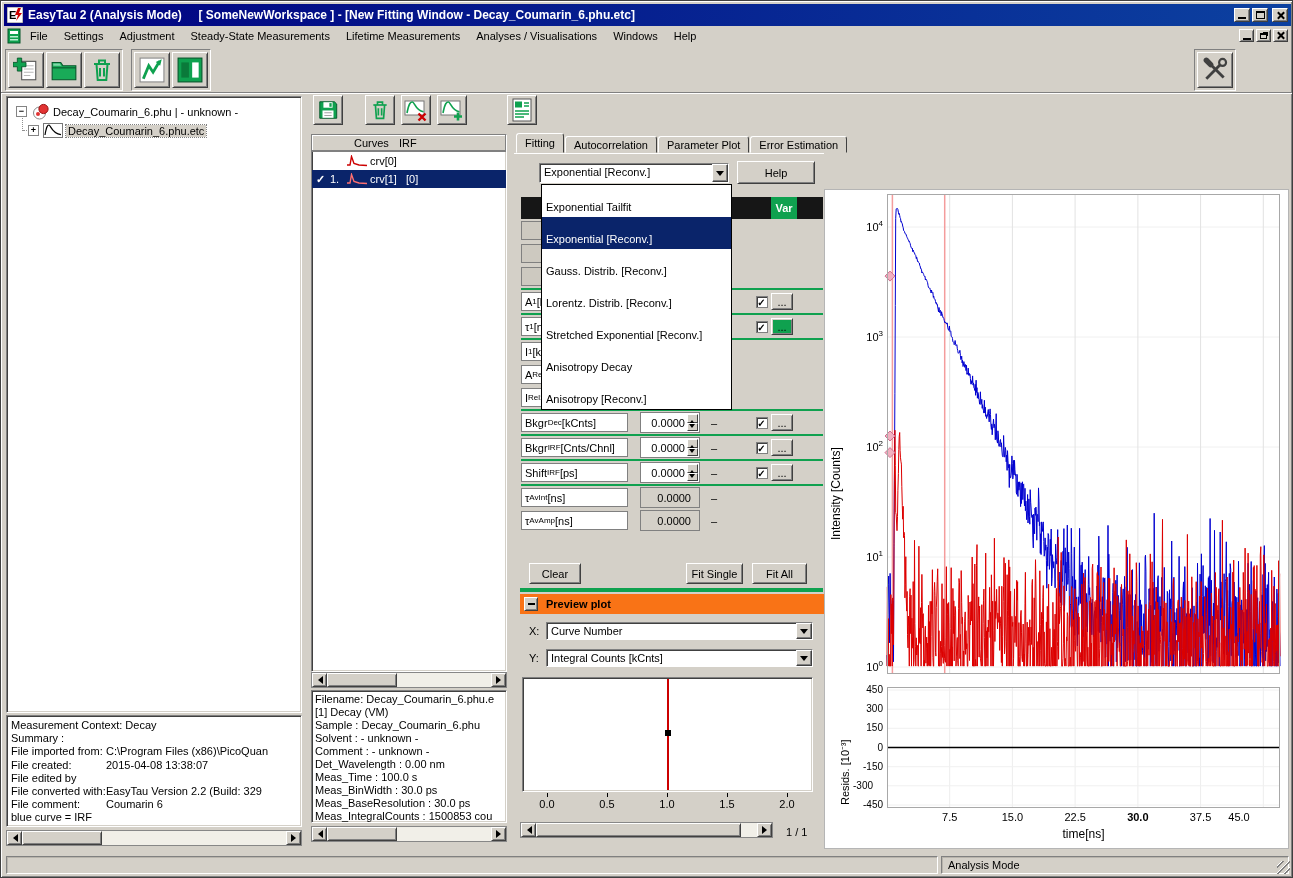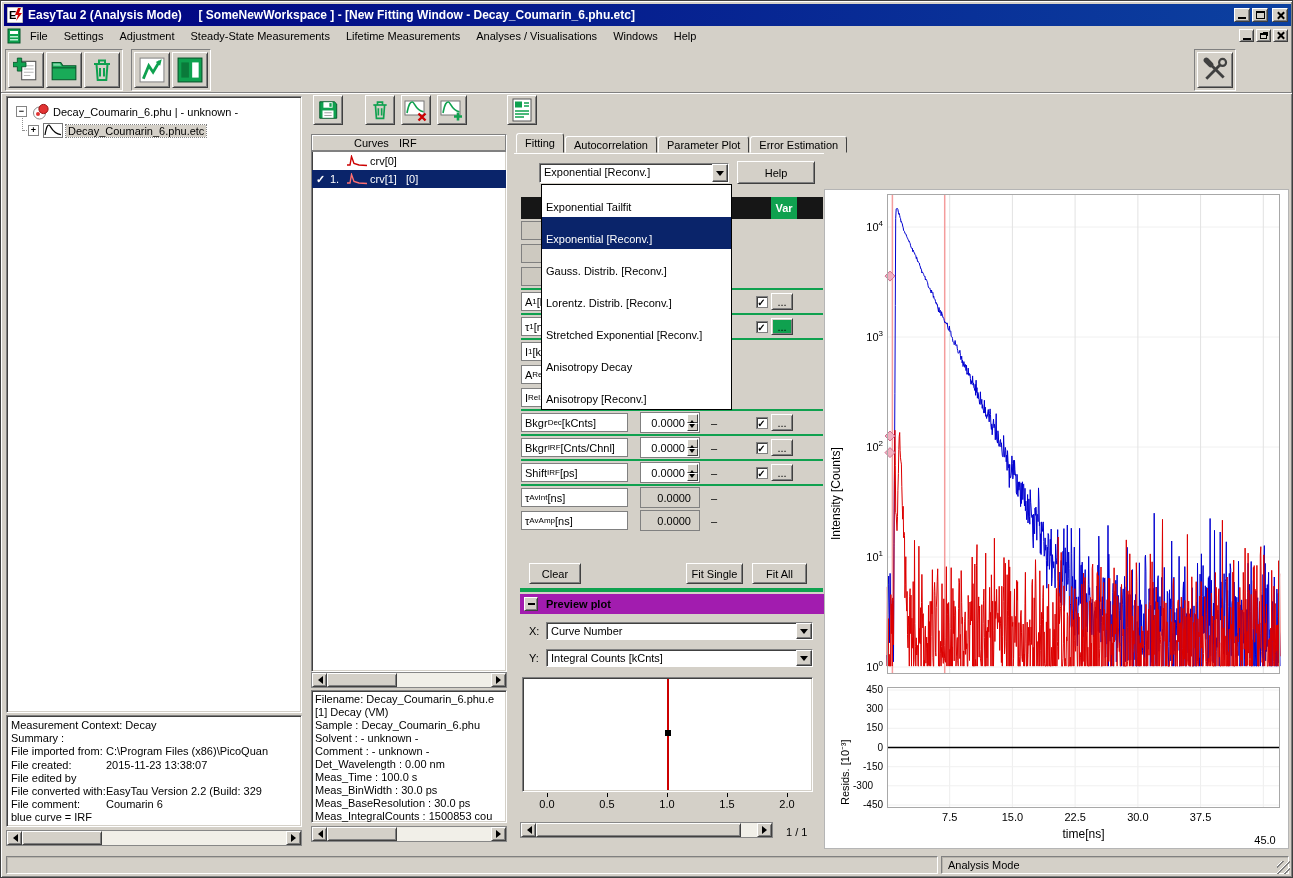--- a/index.html
+++ b/index.html
@@ -89,21 +89,21 @@
   .spin div{flex:1;background:#d4d0c8;border:1px solid;border-color:#fff #404040 #404040 #fff;position:relative}
   .spin .up::after{content:'';position:absolute;left:1px;top:2px;border:3px solid transparent;border-bottom:4px solid #000}
   .spin .dn::after{content:'';position:absolute;left:1px;top:0px;border:3px solid transparent;border-top:4px solid #000}
   .pdash{text-align:center}
   .pcheck{display:flex;justify-content:center}
   .cb{width:12px;height:12px;background:#fff;border:1px solid #808080;box-shadow:inset 1px 1px 0 #404040;font-size:10px;line-height:11px;text-align:center;font-weight:bold}
   .pmore{width:22px;height:17px}
   .pmore.active{background:#0fa14f}
   
   #green-strip{position:absolute;left:519px;top:587px;width:303px;height:4px;background:#0fa14f}
-  #preview-header{position:absolute;left:519px;top:593px;width:357px;height:20px;background:#a21caf;display:flex;align-items:center}
+  #preview-header{position:absolute;left:519px;top:593px;width:357px;height:20px;background:#f97316;display:flex;align-items:center}
   #preview-header .ph-title{font-weight:bold;margin-left:8px}
   .collapse-btn{width:14px;height:14px;margin-left:4px;display:flex;align-items:center;justify-content:center}
   .g-minus{width:7px;height:2px;background:#000}
   #preview-wrap{position:absolute;left:521px;top:676px;width:291px;height:140px}
   #preview-box{position:relative;width:291px;height:115px}
   .pv-tick{position:absolute;top:116px;width:1px;height:4px;background:#000}
   .pv-ticklab{position:absolute;top:121px;width:30px;text-align:center}
   #pv-cursor{position:absolute;top:1px;width:2px;height:111px;background:#cc0000}
   #pv-marker{position:absolute;width:6px;height:6px;background:#000}
   
@@ -246,21 +246,21 @@
           <path d="M2 12c1.5-9 2.5-10 4-10s3 8.5 12 9.7" stroke="#000" fill="none" stroke-width="1.2"></path>
         </svg>
     </span>
     <span class="tree-label sel-soft" style="left:59px;top:28px">Decay_Coumarin_6.phu.etc</span>
   </div>
 
   <div id="left-info" class="sunken">
       <div class="infoline"><span>Measurement Context: Decay</span></div>
       <div class="infoline"><span>Summary :</span></div>
       <div class="infoline"><span class="lbl">File imported from:</span><span>C:\Program Files (x86)\PicoQuan</span></div>
-      <div class="infoline"><span class="lbl">File created:</span><span>2015-11-23 13:38:07</span></div>
+      <div class="infoline"><span class="lbl">File created:</span><span>2015-04-08 13:38:07</span></div>
       <div class="infoline"><span>File edited by</span></div>
       <div class="infoline"><span class="lbl">File converted with:</span><span>EasyTau Version 2.2 (Build: 329</span></div>
       <div class="infoline"><span class="lbl">File comment:</span><span>Coumarin 6</span></div>
       <div class="infoline"><span>blue curve = IRF</span></div>
     </div>
   <div class="hscroll" style="left:5px;top:829px;width:296px;height:16px">
     <div class="sb-btn">
         <div class="tri-l"></div>
       </div>
     <div class="sb-thumb" style="width:80px"></div>
@@ -656,23 +656,23 @@
       </svg>
     <div id="xlabel">time[ns]</div>
   <div class="ylab" style="top: 29px;">10<sup>4</sup></div>
       <div class="ylab" style="top: 139px;">10<sup>3</sup></div>
       <div class="ylab" style="top: 249px;">10<sup>2</sup></div>
       <div class="ylab" style="top: 359px;">10<sup>1</sup></div>
       <div class="ylab" style="top: 469px;">10<sup>0</sup></div>
       <div class="xlab" style="left: 102.713px;">7.5</div>
       <div class="xlab" style="left: 165.426px;">15.0</div>
       <div class="xlab" style="left: 228.138px;">22.5</div>
-      <div class="xlab" style="left: 290.851px;">30.0</div>
+      <div class="xlab" style="left: 290.851px; font-weight: bold;">30.0</div>
       <div class="xlab" style="left: 353.564px;">37.5</div>
-      <div class="xlab" style="left: 418px; margin-top: 23px;">45.0</div>
+      <div class="xlab" style="left: 392px;">45.0</div>
       <div class="rlab" style="top: 494px;">450</div>
       <div class="rlab" style="top: 513.167px;">300</div>
       <div class="rlab" style="top: 532.333px;">150</div>
       <div class="rlab" style="top: 551.5px;">0</div>
       <div class="rlab" style="top: 570.667px;">-150</div>
       <div class="rlab" style="top: 589.833px; text-align: center;">-300</div>
       <div class="rlab" style="top: 609px;">-450</div>
     </div>
 
   <div id="statusbar">

